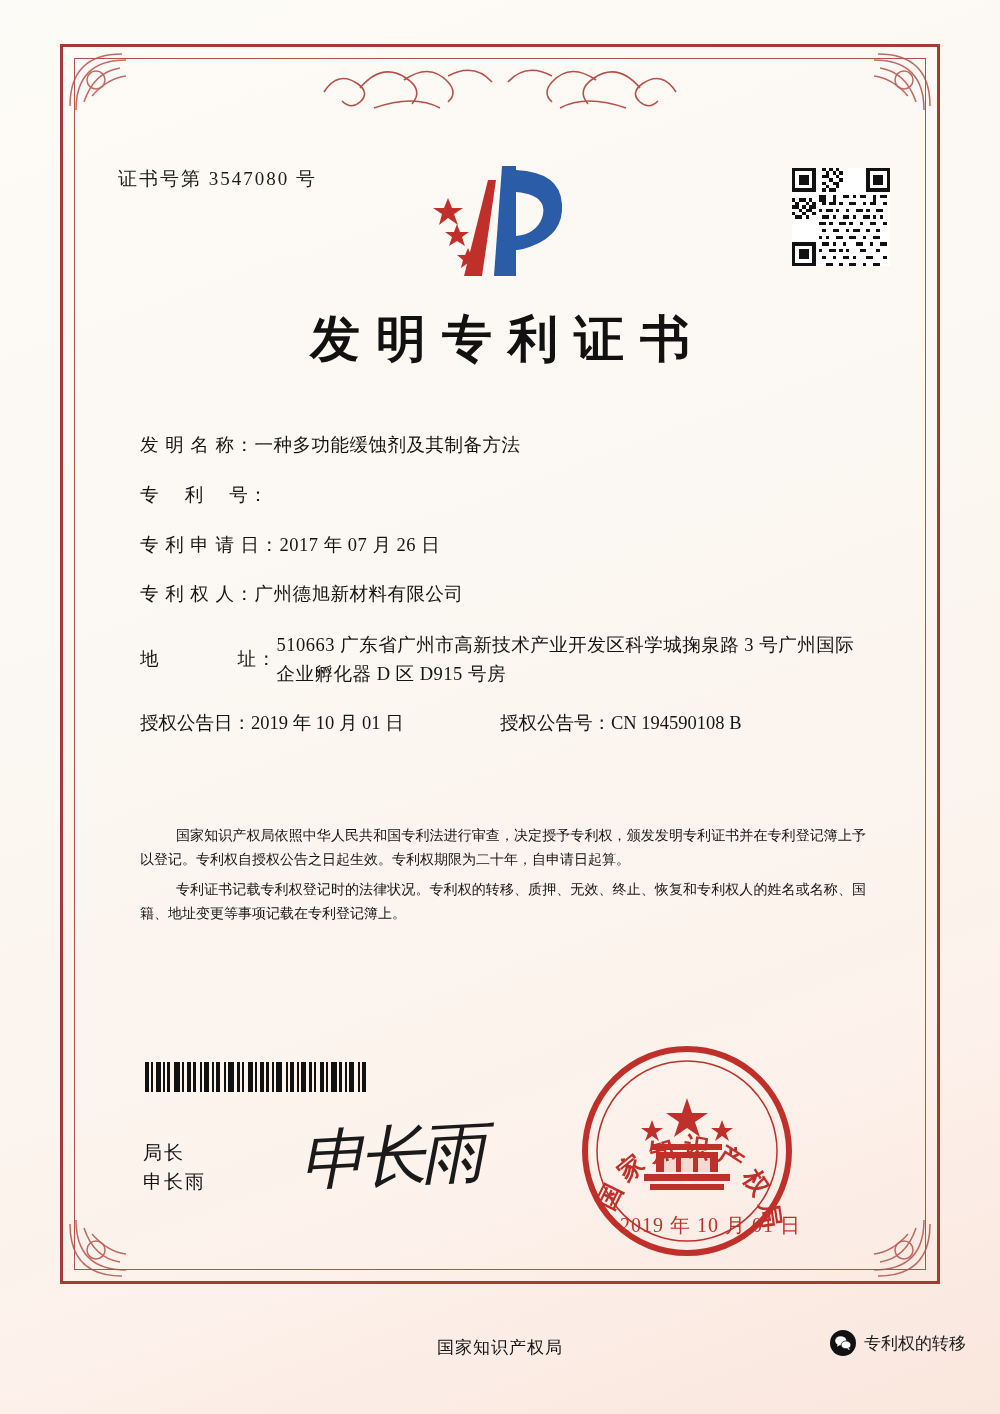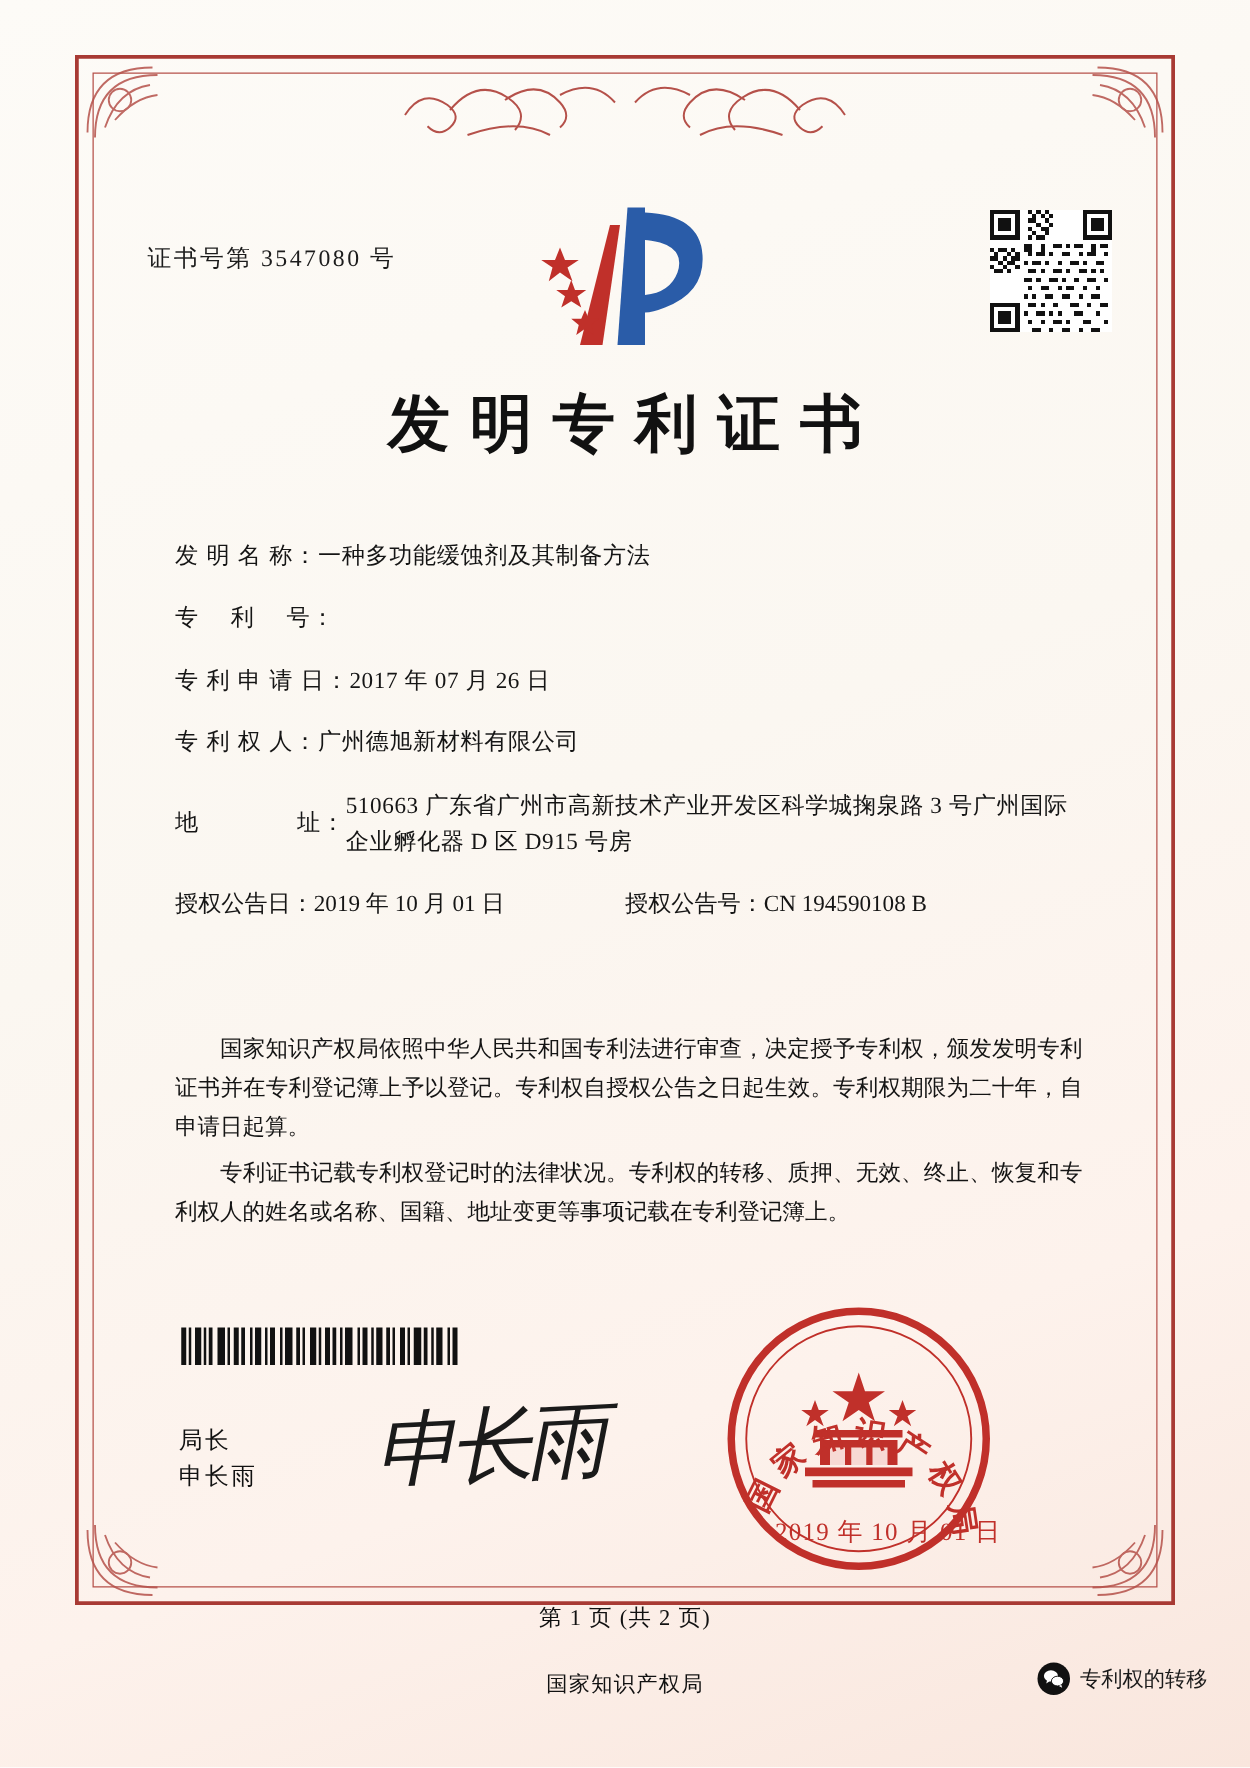--- a/index.html
+++ b/index.html
@@ -62,21 +62,20 @@
   }
 
   
   .cert-number {
     position: absolute;
     left: 118px; top: 166px;
     font-size: 19px;
     letter-spacing: 2px;
     color: #1c1c1c;
     font-family: "Liberation Serif", serif;
-    margin-top: 28px;
   }
 
   .logo {
     position: absolute;
     left: 424px; top: 162px;
     width: 152px; height: 118px;
   }
 
   .qr {
     position: absolute;
@@ -134,21 +133,21 @@
     align-items: flex-end;
   }
   .pub-row .seg1 { width: 360px; white-space: pre; }
   .pub-row .seg2 { white-space: pre; }
 
   
   .paras {
     position: absolute;
     left: 140px; top: 824px;
     width: 726px;
-    font-size: 18px;
+    font-size: 14px;
     color: #141414;
     line-height: 1.72;
     text-align: justify;
   }
   .paras p {
     margin: 0 0 6px 0;
     text-indent: 36px;
   }
 
   
@@ -573,21 +572,20 @@
 
     <defs>
       <path id="sealArc" d="M 109 189 m -76 0 a 76 76 0 1 1 152 0"></path>
     </defs>
     <text font-family="Liberation Serif, serif" font-size="25" fill="#c0302a" font-weight="bold" letter-spacing="7">
       <textPath href="#sealArc" startOffset="8%">国家知识产权局</textPath>
     </text>
   </svg>
   <div class="seal-date">2019 年 10 月 01 日</div>
 
-  <div class="page-num">第 1 页 (共 2 页)</div>
   <div class="back-note">国家知识产权局</div>
 
   <div class="wechat">
     <span class="wx-icon">
       <svg viewBox="0 0 24 24" width="18" height="18" fill="#ffffff">
         <ellipse cx="9" cy="9" rx="7.5" ry="6"></ellipse>
         <polygon points="5,13 4,17 8,14.5"></polygon>
         <ellipse cx="16" cy="14.5" rx="6.5" ry="5.2" fill="#ffffff" stroke="#111" stroke-width="1"></ellipse>
         <polygon points="20,18.5 21,21.5 17.5,19.7" fill="#ffffff"></polygon>
       </svg>

